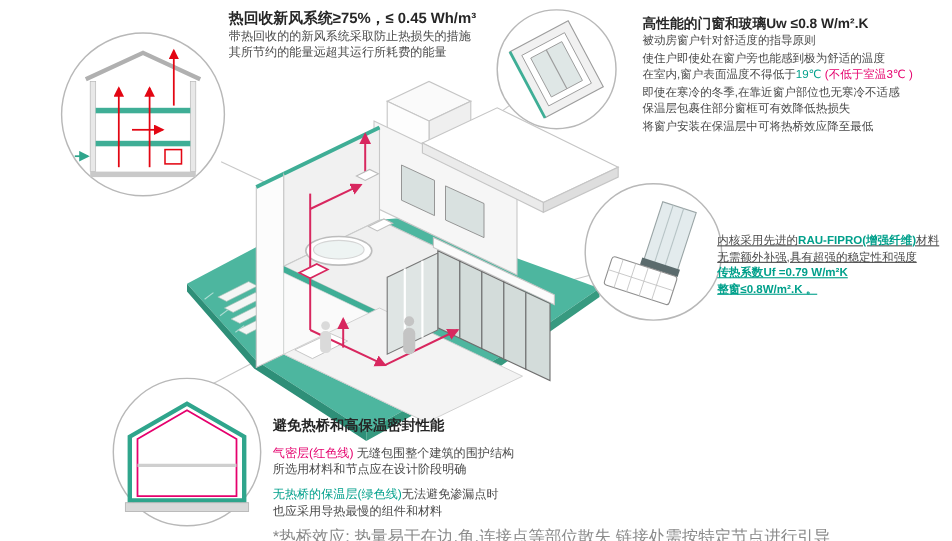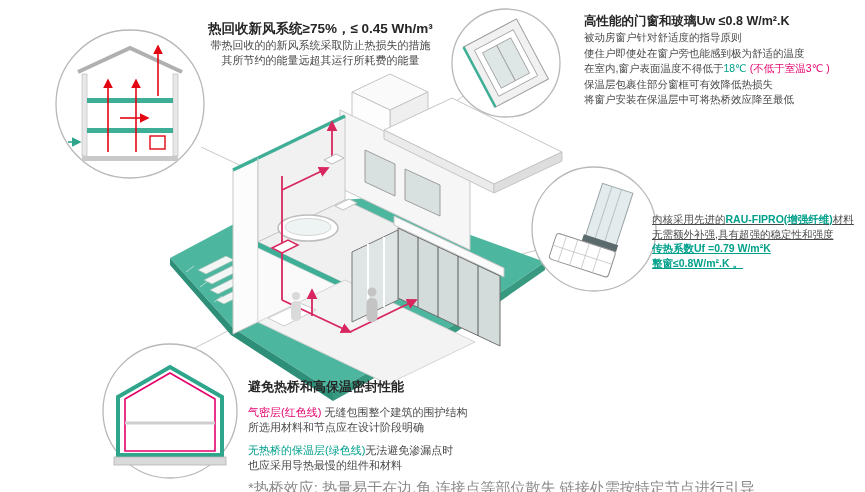--- a/index.html
+++ b/index.html
@@ -3,21 +3,21 @@
 <meta charset="utf-8">
 <style>
   html,body{margin:0;padding:0;background:#fff;}
   .canvas{position:relative;width:865px;height:492px;background:#ffffff;overflow:hidden;
           font-family:"Liberation Sans","DejaVu Sans",sans-serif;}
   .art{position:absolute;left:0;top:0;}
   .tb{position:absolute;color:#3d3d3d;}
   .tb .title{font-weight:700;color:#262626;white-space:nowrap;}
   .line{white-space:nowrap;color:#4a4a4a;}
 
-  .tb-heat{left:208px;top:20px;text-align:center;}
+  .tb-heat{left:208px;top:8px;}
   .tb-heat .title{font-size:13.5px;}
   .tb-heat .line{font-size:11px;line-height:15px;}
   .tb-heat .line:first-of-type{margin-top:8px;}
 
   .tb-win{left:584px;top:13px;}
   .tb-win .title{font-size:12.5px;}
   .tb-win .line{font-size:10.5px;line-height:15.5px;}
   .tb-win .line:first-of-type{margin-top:7px;}
 
   .tb-frame{left:652px;top:212px;}
@@ -221,22 +221,23 @@
     <div class="title">热回收新风系统≥75%，≤ 0.45 Wh/m³</div>
     <div class="line">带热回收的的新风系统采取防止热损失的措施</div>
     <div class="line">其所节约的能量远超其运行所耗费的能量</div>
   </div>
 
   <div class="tb tb-win">
     <div class="title">高性能的门窗和玻璃Uw ≤0.8 W/m².K</div>
     <div class="line">被动房窗户针对舒适度的指导原则</div>
     <div class="line">使住户即使处在窗户旁也能感到极为舒适的温度</div>
     <div class="line">
-      <span>在室内,窗户表面温度不得低于</span><span class="green">18℃</span><span class="red"> (不低于室温3℃ )</span>
-    </div>
+      <span>在室内,窗户表面温度不得低于</span><span class="green">19℃</span><span class="red"> (不低于室温3℃ )</span>
+    </div>
+    <div class="line">即使在寒冷的冬季,在靠近窗户部位也无寒冷不适感</div>
     <div class="line">保温层包裹住部分窗框可有效降低热损失</div>
     <div class="line">将窗户安装在保温层中可将热桥效应降至最低</div>
   </div>
 
   <div class="tb tb-frame">
     <div class="line">
       <span>内核采用先进的</span><span class="green-bold">RAU-FIPRO(增强纤维)</span><span>材料</span>
     </div>
     <div class="line">无需额外补强,具有超强的稳定性和强度</div>
     <div class="line green-bold">传热系数Uf =0.79 W/m²K</div>

